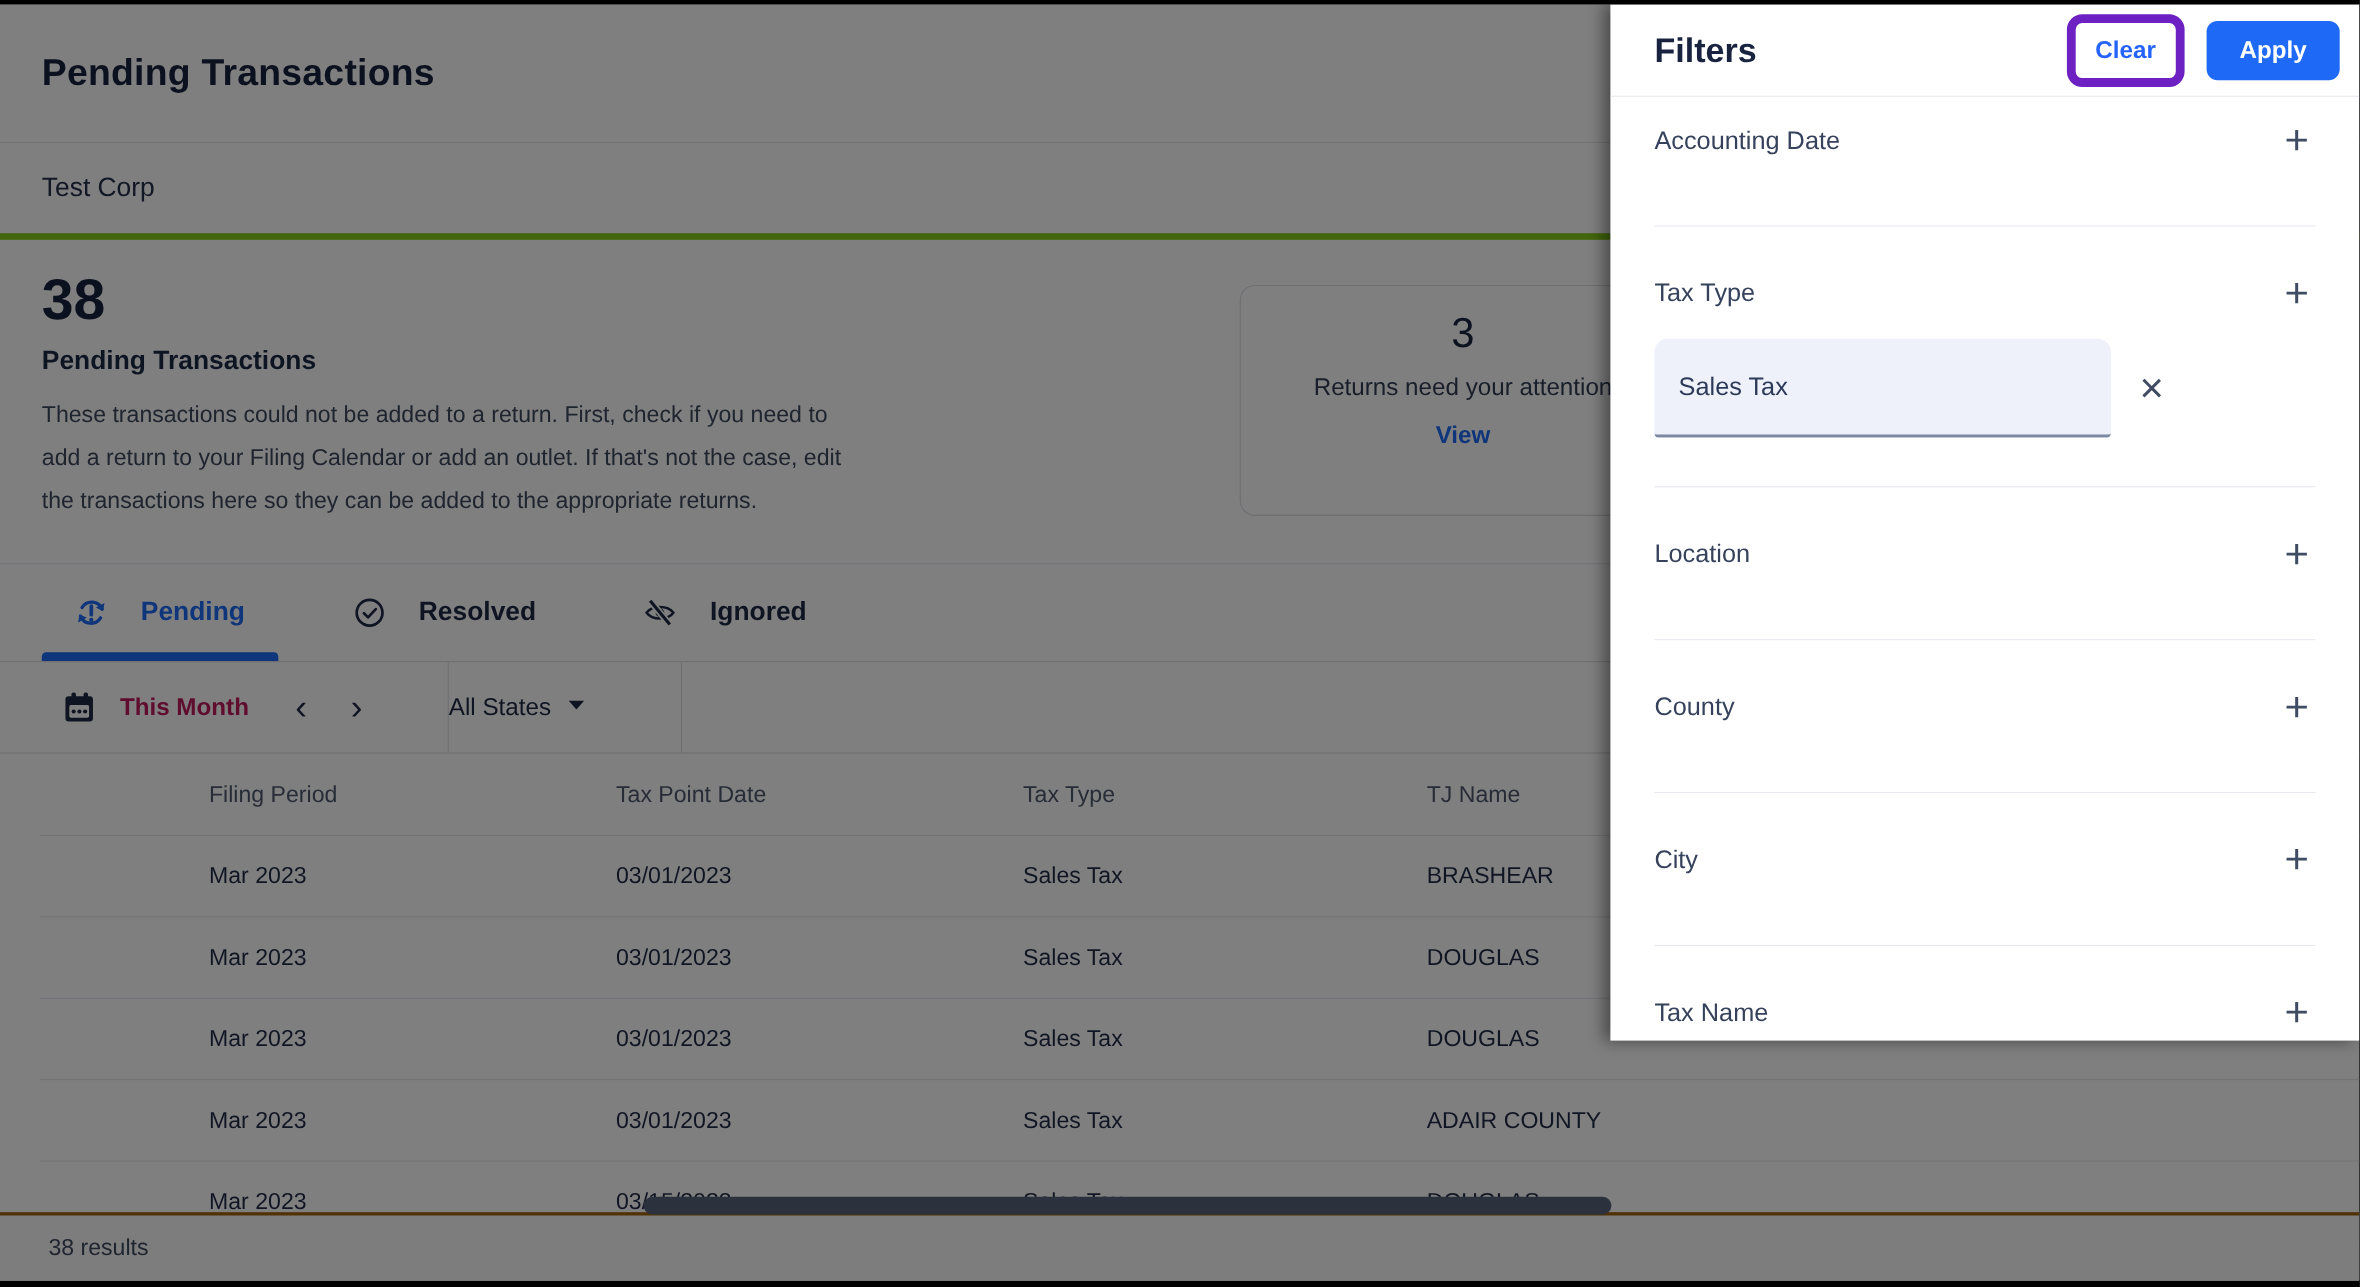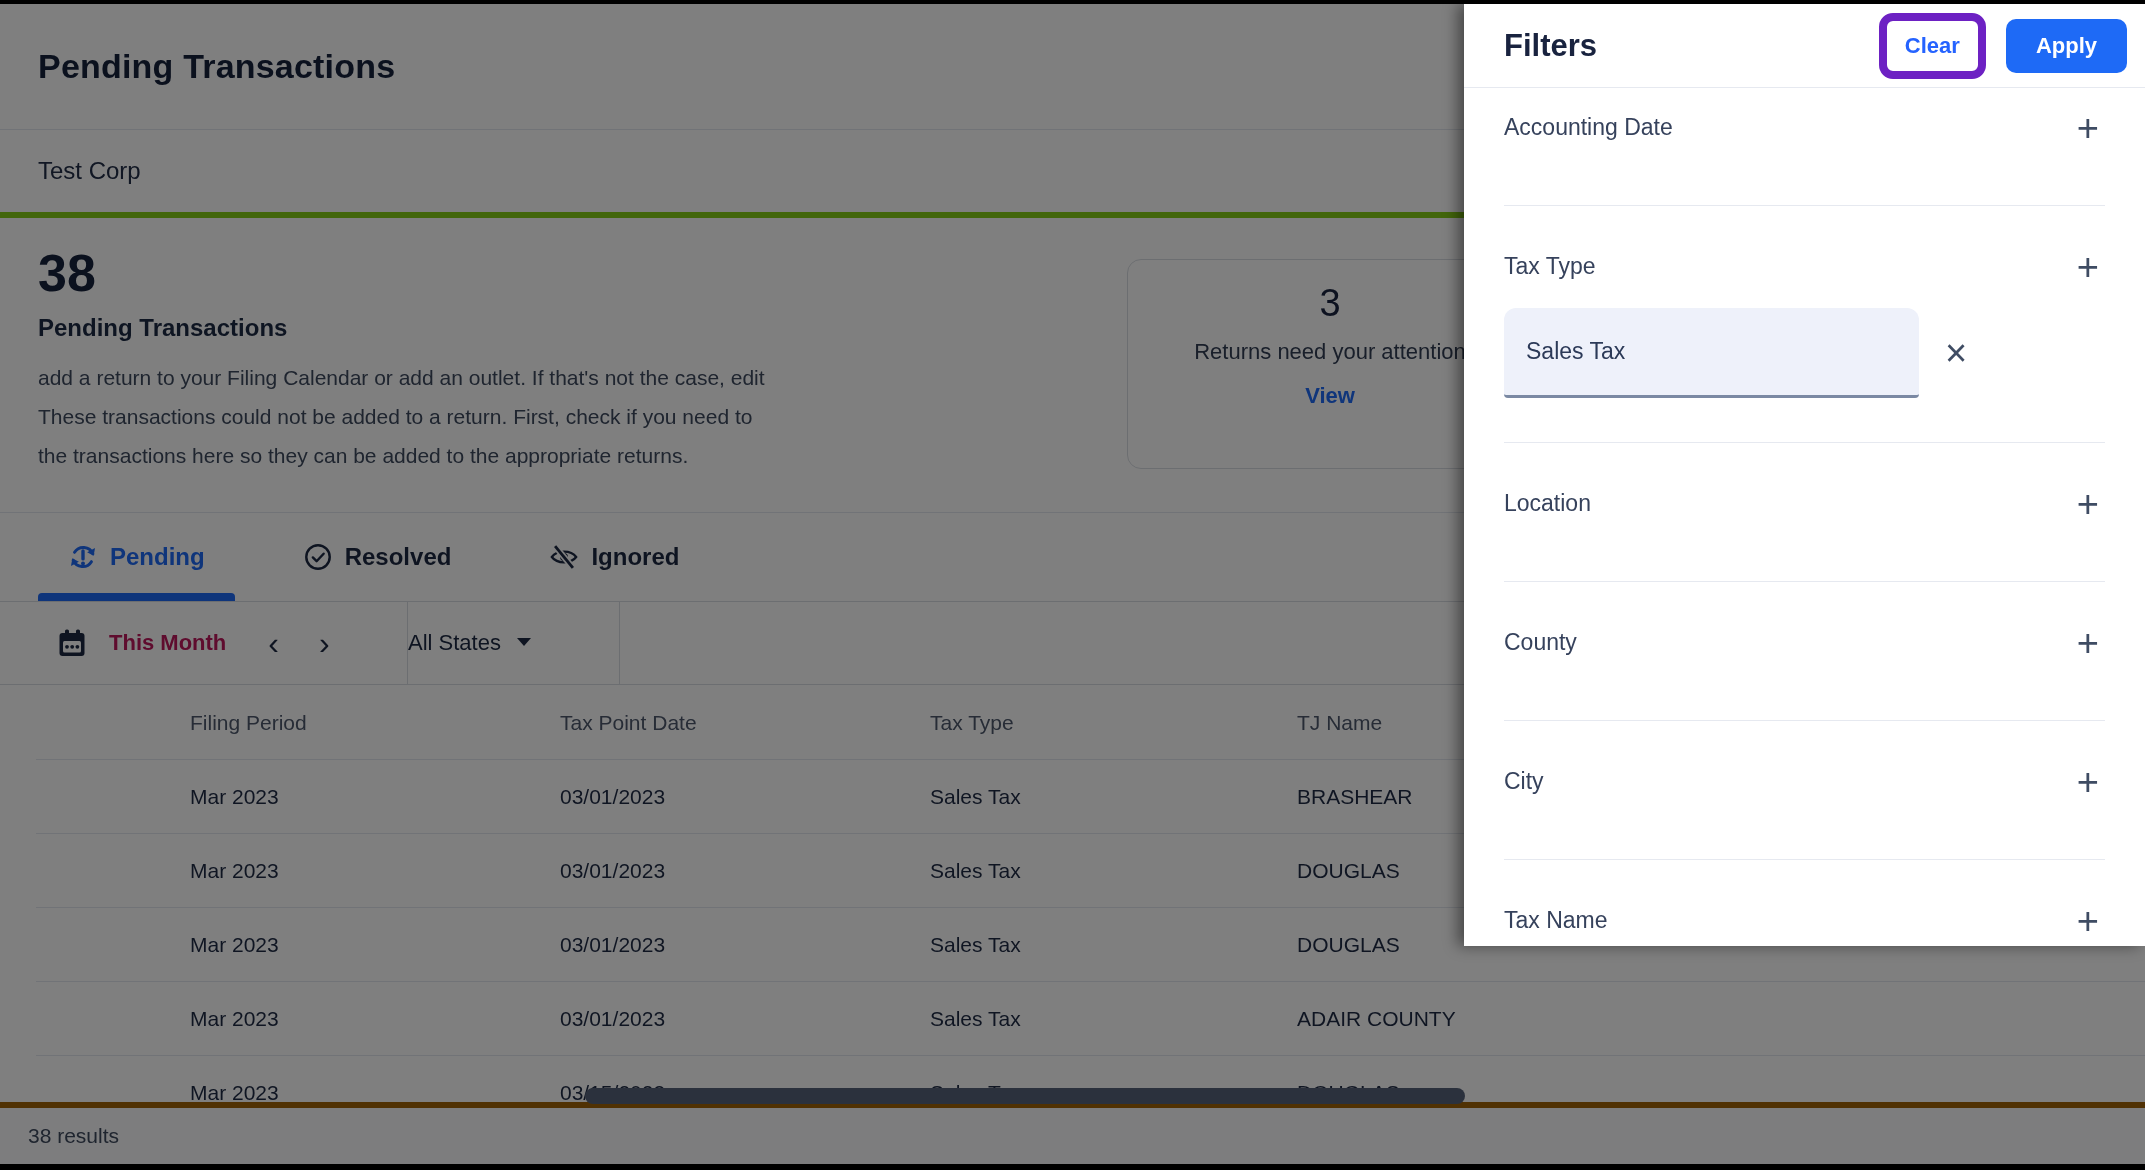--- a/index.html
+++ b/index.html
@@ -21,21 +21,21 @@
   .stat-number { font-size:52px; font-weight:600; color:#16223c; line-height:58px; }
   .stat-label { font-size:24px; font-weight:700; color:#1d2a44; margin-top:12px; }
   .stat-desc { margin-top:16px; font-size:21px; color:#3e4a5f; line-height:39px; max-width:860px; }
 
   .attention-card { position:absolute; left:1127px; top:255px; width:406px; height:210px; background:#fff; border:1px solid #d9dde3; border-radius:14px; display:flex; flex-direction:column; align-items:center; padding-top:22px; }
   .card-number { font-size:38px; font-weight:500; color:#1a2440; }
   .card-label { font-size:22px; color:#323e55; margin-top:14px; white-space:nowrap; }
   .card-action { font-size:22px; font-weight:700; color:#1e6af6; margin-top:18px; background:none; border:none; cursor:pointer; font-family:inherit; }
 
   .tabs { height:89px; border-bottom:1px solid #d8dce2; display:flex; align-items:stretch; padding-left:38px; }
-  .tab { position:relative; display:flex; align-items:center; gap:12px; padding:0 30px; margin-right:38px; font-size:24px; font-weight:700; color:#1d2942; background:none; border:none; cursor:pointer; font-family:inherit; }
+  .tab { position:relative; display:flex; align-items:center; gap:30px; padding:0 30px; margin-right:38px; font-size:24px; font-weight:700; color:#1d2942; background:none; border:none; cursor:pointer; font-family:inherit; }
   .tab.active { color:#1e6af6; }
   .tab.active::after { content:''; position:absolute; left:0; right:0; bottom:0; height:8px; background:#1e6af6; border-radius:4px 4px 0 0; }
   .tab .ticon { display:flex; align-items:center; }
 
   .toolbar { height:83px; border-bottom:1px solid #d8dce2; display:flex; }
   .tseg { display:flex; align-items:center; border-right:1px solid #d8dce2; height:100%; }
   .tseg-date { width:408px; padding-left:57px; }
   .tseg-state { width:212px; justify-content:flex-start; gap:14px; }
   .tseg-edited { width:183px; justify-content:center; }
   .toolbar-label { font-size:22px; font-weight:700; color:#be185d; }
@@ -46,21 +46,21 @@
   .cal { margin-right:22px; display:flex; }
   .chip-edited { width:136px; height:64px; border-radius:32px; background:#e3e6ea; display:flex; align-items:center; justify-content:center; font-size:22px; color:#28344c; border:none; cursor:pointer; font-family:inherit; }
 
   .theader, .trow { display:grid; grid-template-columns:190px 370px 370px 367px auto; align-items:center; position:relative; }
   .theader { height:75px; }
   .theader .hcell { font-size:21px; font-weight:500; color:#4e596d; }
   .theader::after, .trow::after { content:''; position:absolute; left:36px; right:0; bottom:0; height:1px; background:#e3e7ee; }
   .trow { height:74px; cursor:pointer; }
   .trow .cell { font-size:21px; color:#1f2b45; }
 
-  .tfooter { position:absolute; left:0; bottom:0; width:100%; height:62px; background:#fafbfd; border-top:6px solid #a16207; display:flex; align-items:center; padding-left:28px; font-size:21px; color:#3f4a5e; z-index:2; }
+  .tfooter { position:absolute; left:0; bottom:0; width:100%; height:62px; background:#fafbfd; border-top:3px solid #a16207; display:flex; align-items:center; padding-left:44px; font-size:21px; color:#3f4a5e; z-index:2; }
   .hscrollbar { position:absolute; left:585px; top:1084px; width:880px; height:16px; border-radius:8px; background:#57637a; z-index:3; cursor:grab; }
 
   
   .panel { position:absolute; top:4px; right:0; width:681px; height:942px; background:#fff; z-index:100; box-shadow:-6px 0 14px rgba(0,0,0,0.45); overflow:hidden; }
   .panel-header { height:84px; display:flex; align-items:center; padding:0 18px 0 40px; border-bottom:1px solid #e6e9f0; }
   .panel-title { font-size:31px; font-weight:700; color:#19233f; }
   .clear-annotation { margin-left:auto; border:8px solid #6d21c3; border-radius:14px; padding:12px 18px; background:#fff; }
   .clear-btn { font-size:22px; font-weight:700; color:#2563ff; background:none; border:none; cursor:pointer; font-family:inherit; }
   .apply-btn { margin-left:20px; background:#1e6af6; color:#fff; font-size:22px; font-weight:700; border:none; border-radius:10px; padding:14px 30px; cursor:pointer; font-family:inherit; }
 
@@ -88,22 +88,22 @@
     </header>
 
     <div class="subheader">
       <span>Test Corp</span>
     </div>
 
     <section class="stats">
       <div class="stat-number">38</div>
       <div class="stat-label">Pending Transactions</div>
       <div class="stat-desc">
+        <div>These transactions could not be added to a return. First, check if you need to</div>
         <div>add a return to your Filing Calendar or add an outlet. If that's not the case, edit</div>
-        <div>These transactions could not be added to a return. First, check if you need to</div>
         <div>the transactions here so they can be added to the appropriate returns.</div>
       </div>
     </section>
 
     <div class="attention-card">
       <div class="card-number">3</div>
       <div class="card-label">Returns need your attention</div>
       <button class="card-action">View</button>
     </div>
 

